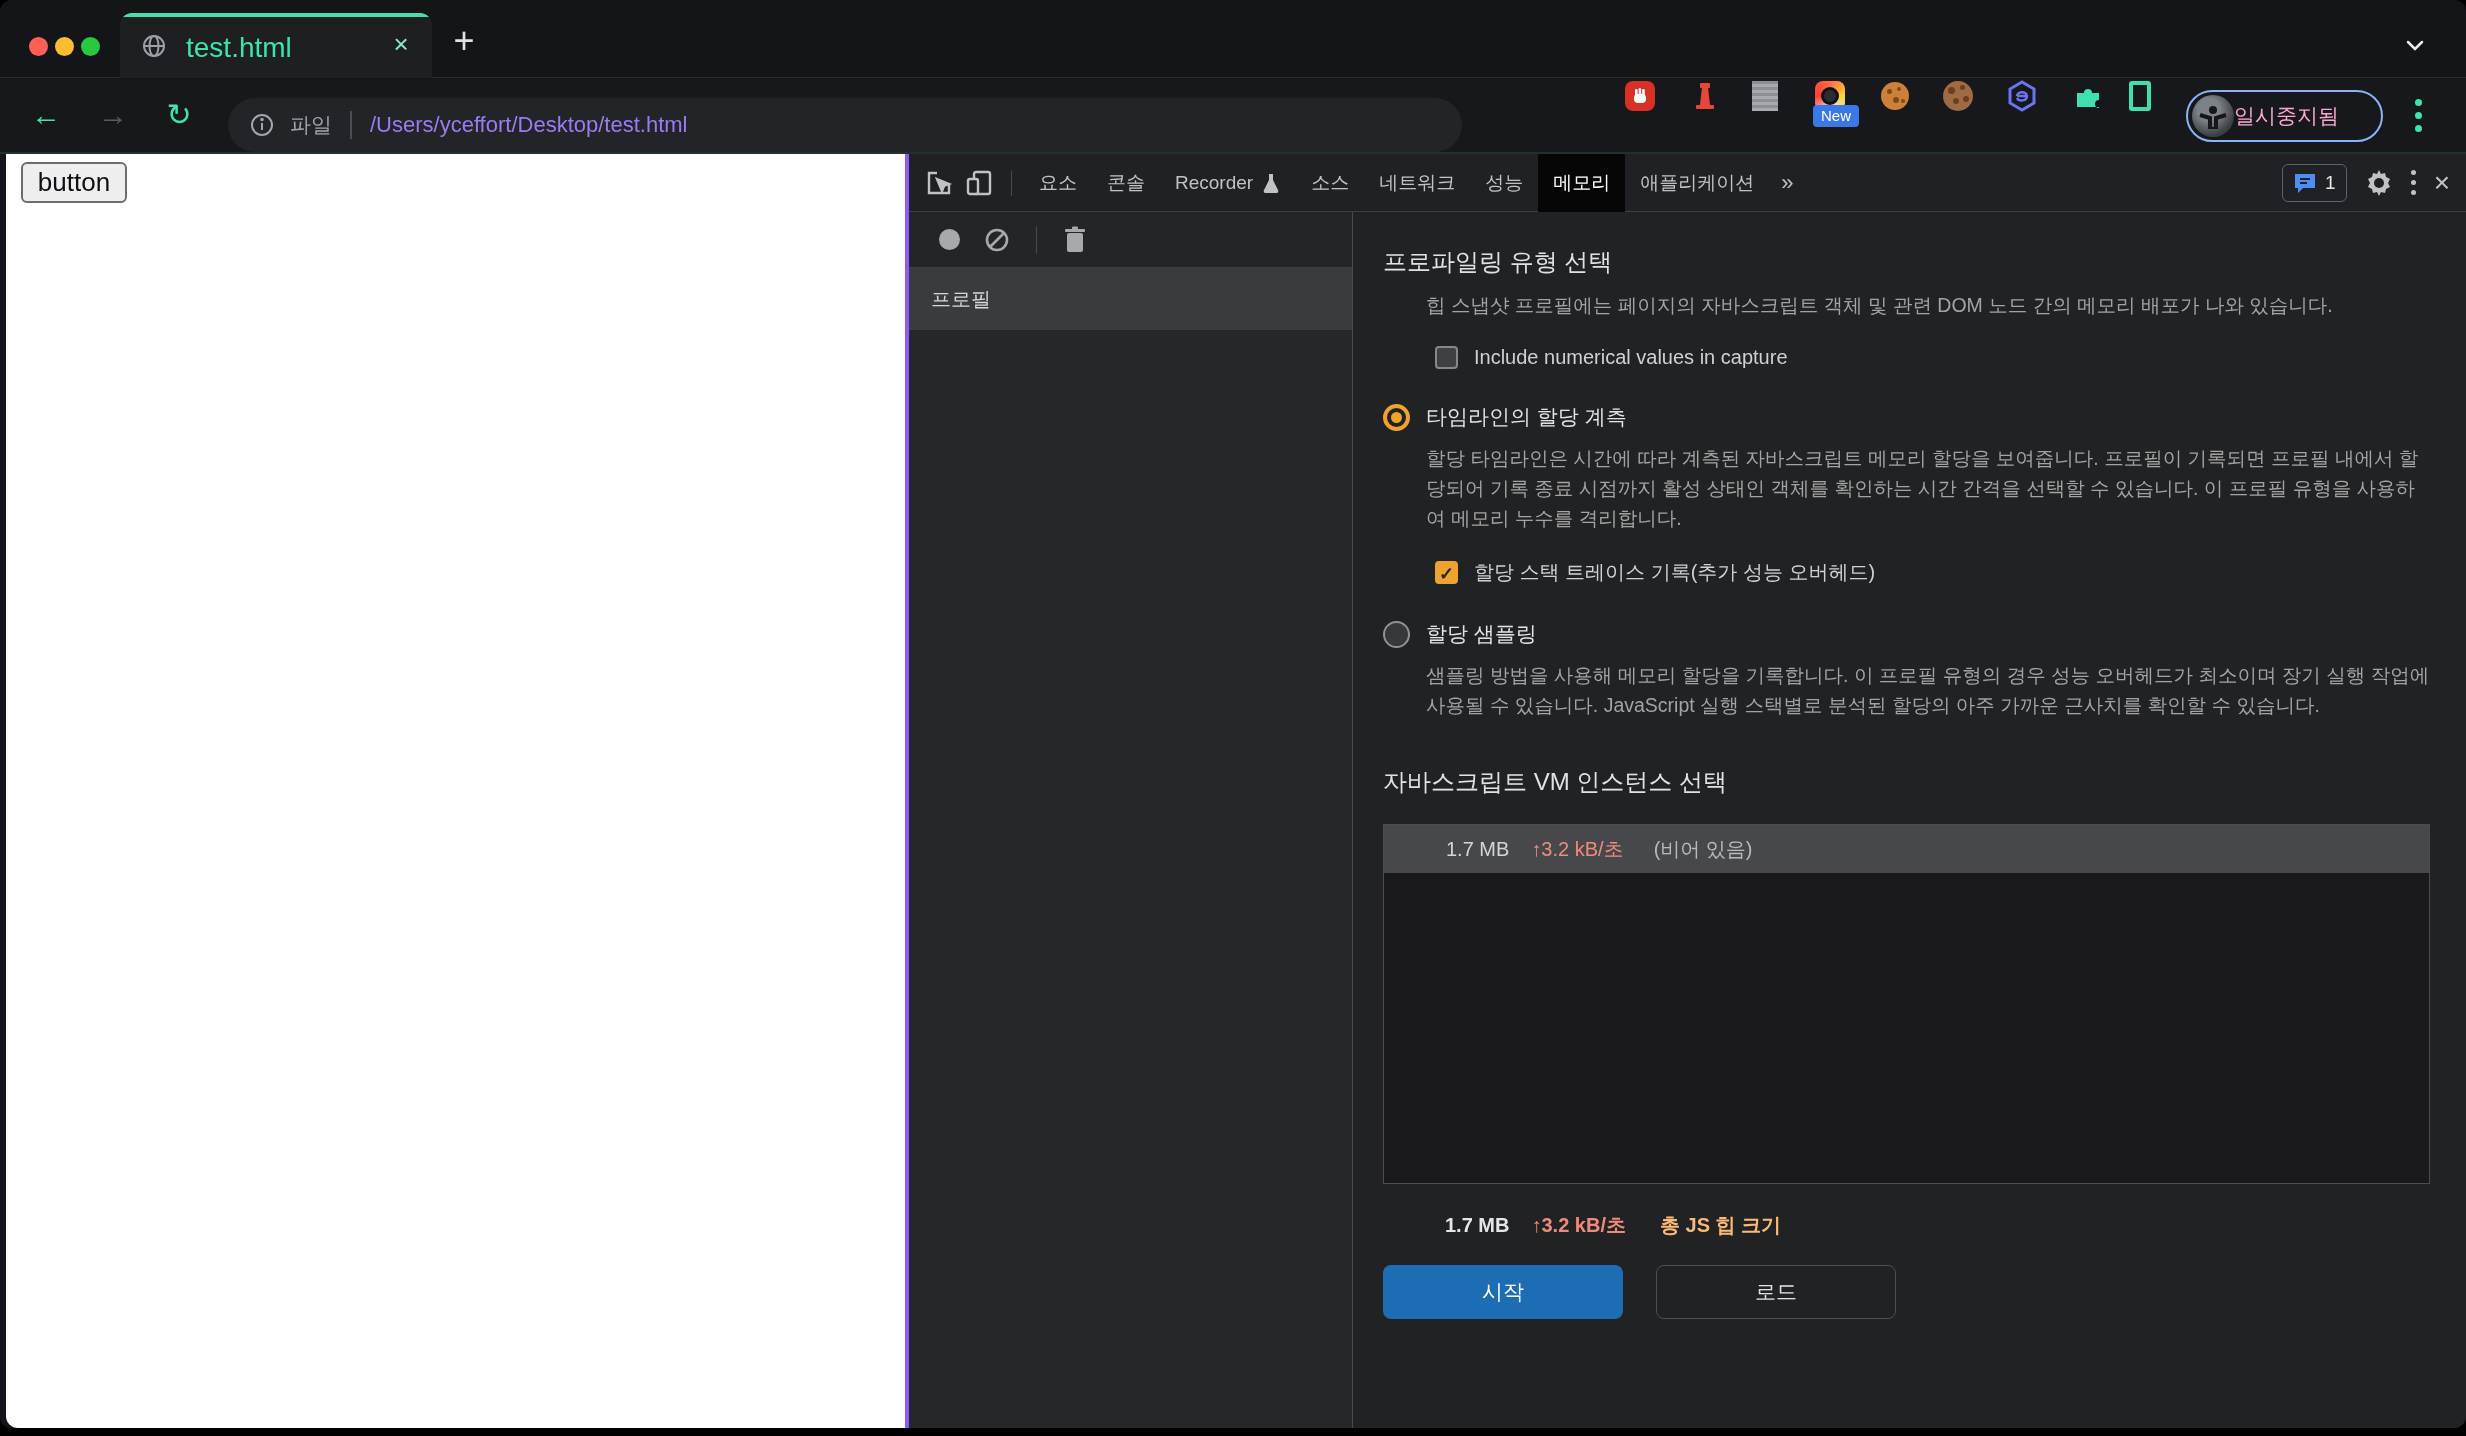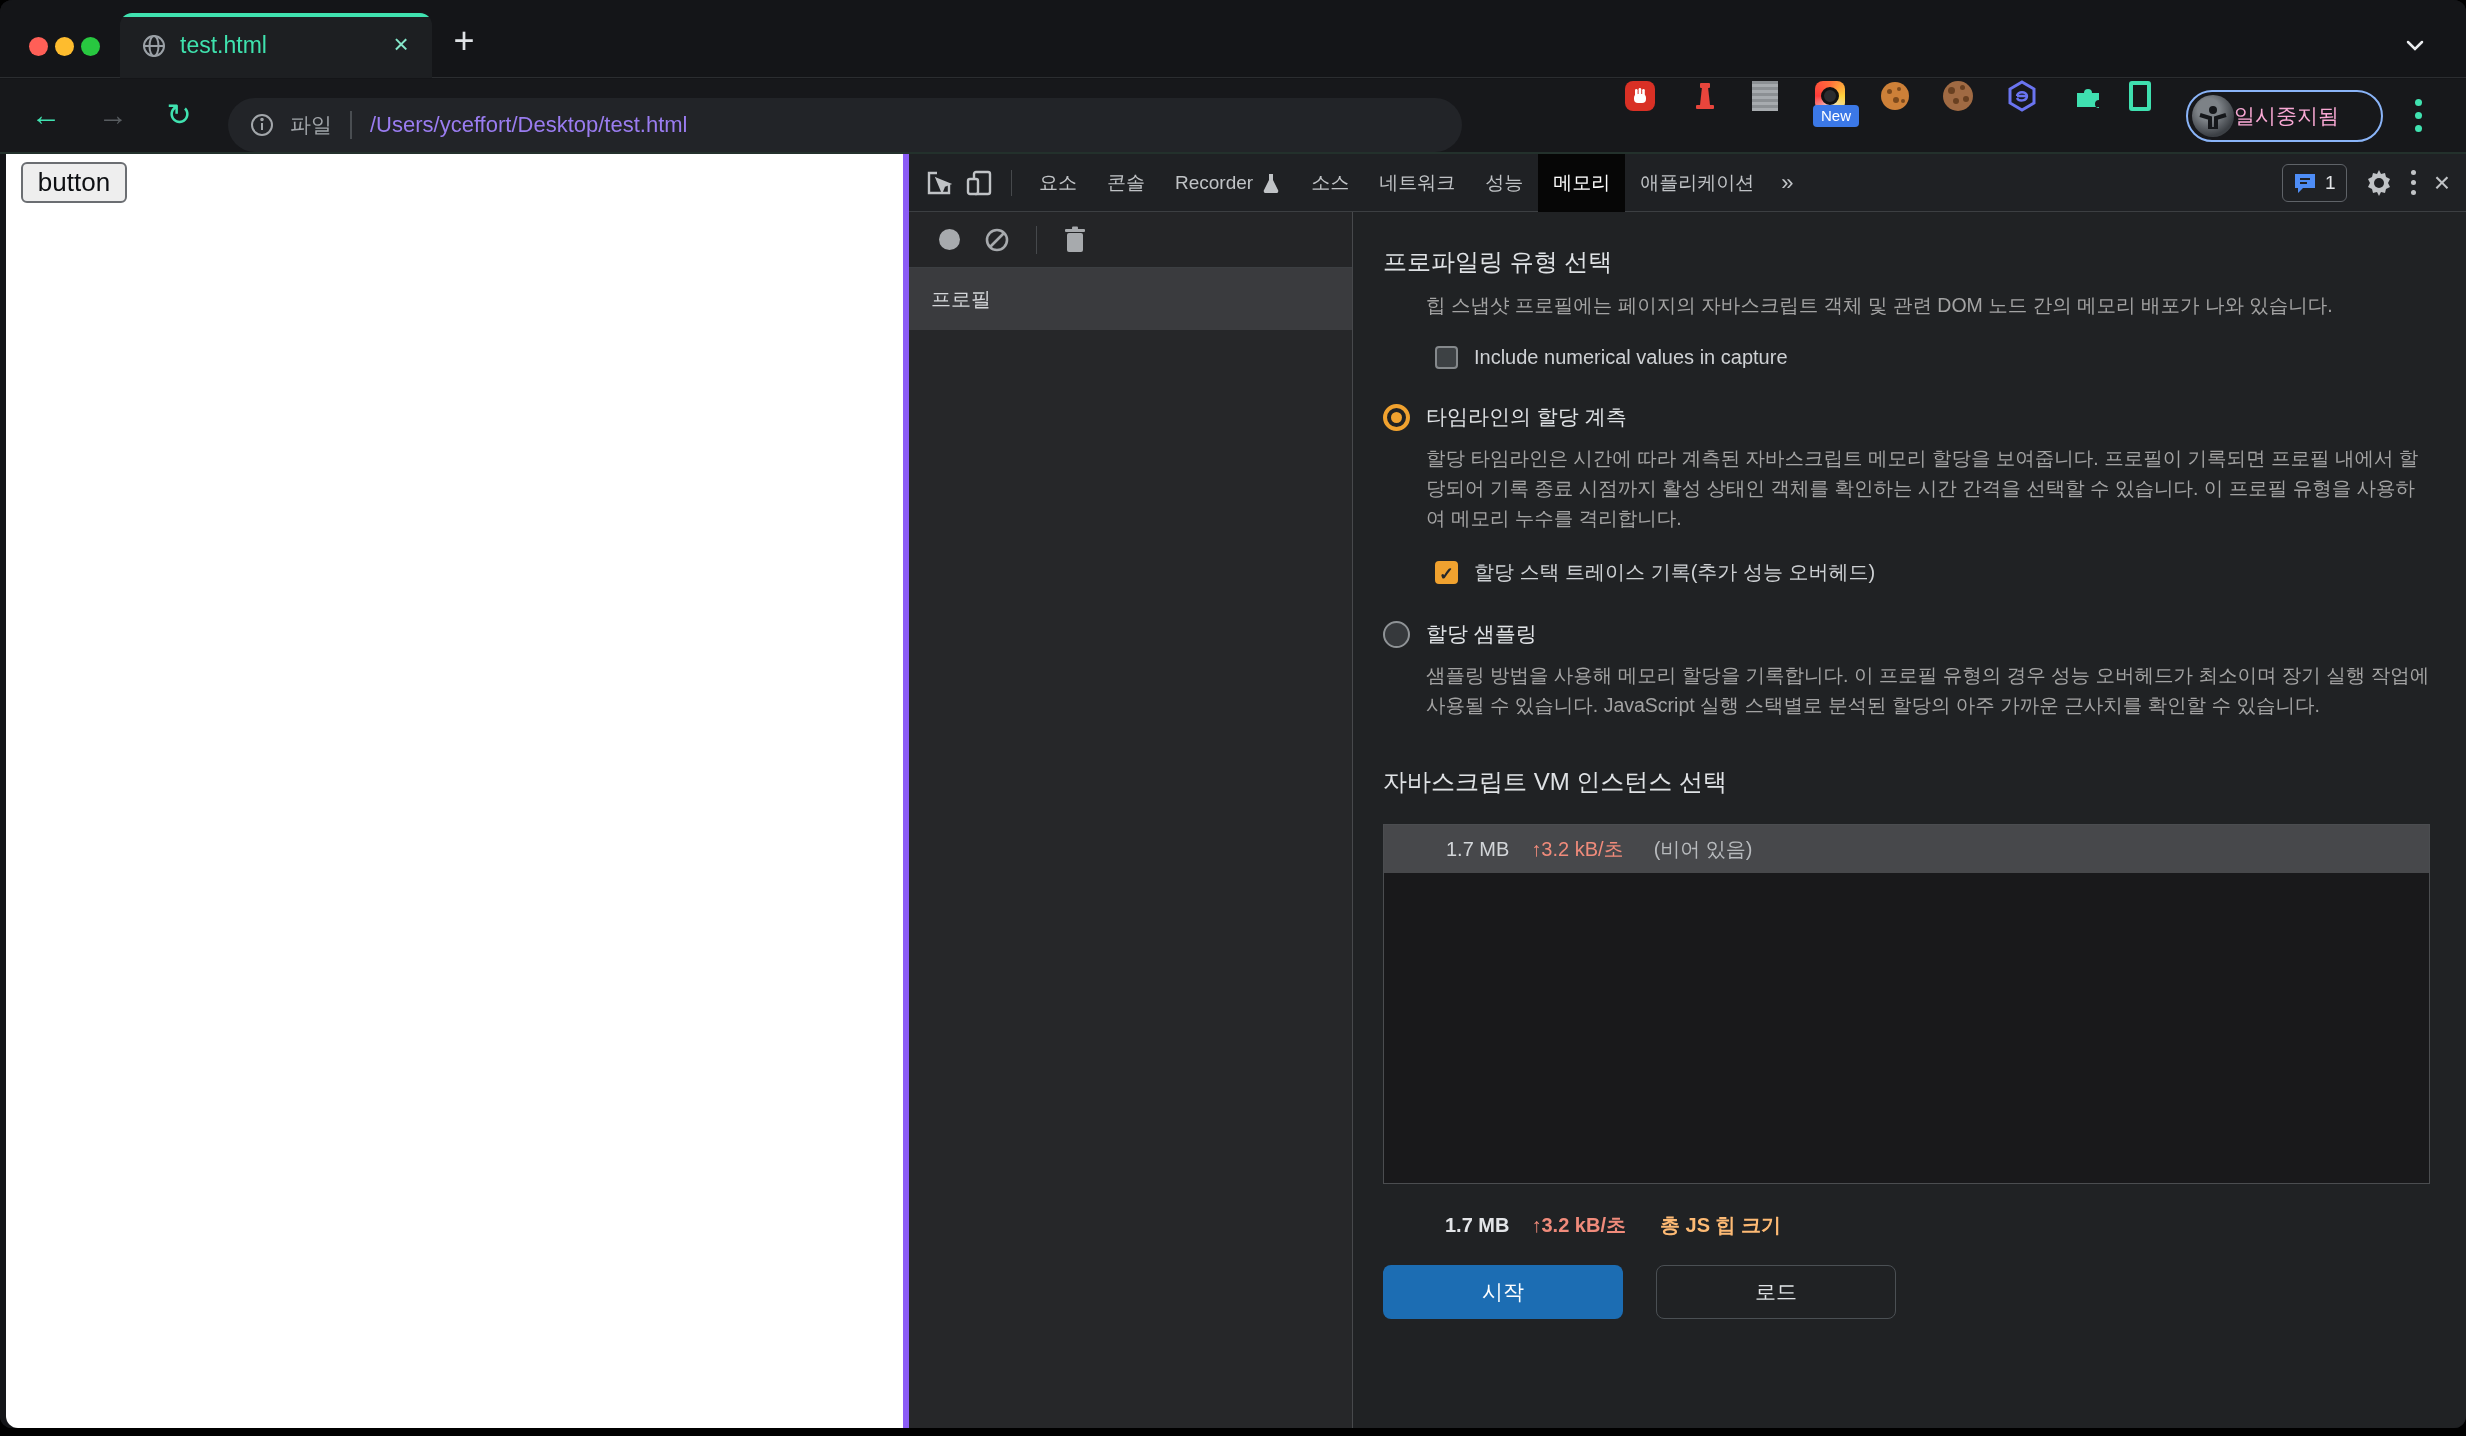--- a/index.html
+++ b/index.html
@@ -5,21 +5,21 @@
   * { margin:0; padding:0; box-sizing:border-box; }
   html,body { width:2466px; height:1436px; background:#000; font-family:"Liberation Sans",sans-serif; overflow:hidden; }
   .window { position:absolute; left:0; top:0; width:2466px; height:1428px; background:#141518; border-radius:12px; overflow:hidden; }
 
   
   .tabstrip { position:absolute; left:0; top:0; width:100%; height:78px; background:#141518; border-bottom:1px solid #2b2d30; }
   .light { position:absolute; top:37px; width:19px; height:19px; border-radius:50%; }
   .tab { position:absolute; left:120px; top:13px; width:312px; height:65px; background:#1d1f22; border-radius:12px 12px 0 0; overflow:hidden; }
   .tab-stripe { position:absolute; top:0; left:0; right:0; height:4px; background:#40e2b0; border-radius:4px 4px 0 0; }
   .tab-fav { position:absolute; left:22px; top:21px; }
-  .tab-title { position:absolute; left:60px; top:19px; font-size:23px; color:#3fe2ae; }
+  .tab-title { position:absolute; left:66px; top:19px; font-size:28px; color:#3fe2ae; }
   .tab-close { position:absolute; right:14px; top:14px; width:34px; height:34px; color:#86e8cb; font-size:26px; text-align:center; line-height:34px; }
   .newtab { position:absolute; left:446px; top:24px; width:36px; height:36px; color:#dfe2e5; font-size:36px; font-weight:300; text-align:center; line-height:34px; }
   .tabsearch { position:absolute; left:2398px; top:28px; width:34px; height:34px; display:flex; align-items:center; justify-content:center; }
 
   
   .toolbar { position:absolute; left:0; top:79px; width:100%; height:73px; background:#17181b; }
   .navbtn { position:absolute; top:18px; width:36px; height:36px; font-size:30px; text-align:center; line-height:36px; }
   .addrbar { position:absolute; left:228px; top:19px; width:1234px; height:54px; background:#222428; border-radius:27px; display:flex; align-items:center; }
   .addr-scheme { color:#a2a6aa; font-size:21px; margin-left:16px; }
   .addr-sep { width:2px; height:28px; background:#4a4e52; margin:0 18px; }
@@ -33,21 +33,21 @@
   .avatar { width:42px; height:42px; border-radius:50%; margin-left:4px; background:radial-gradient(circle at 40% 35%, #7d8287 0 30%, #3c4045 70%); overflow:hidden; display:flex; align-items:center; justify-content:center; }
   .profile-label { color:#f9a8d4; font-size:21px; margin-left:0; }
   .menu-dots { position:absolute; left:2412px; top:20px; width:12px; display:flex; flex-direction:column; align-items:center; gap:6px; }
   .menu-dots b { width:7px; height:7px; border-radius:50%; background:#40e2b0; }
 
   
   .content { position:absolute; left:0; top:152px; width:100%; height:1276px; display:flex; background:#141518; border-top:2px solid #23312c; padding-left:6px; }
   .page { width:944px; height:100%; background:#ffffff; border-bottom-left-radius:12px; position:relative; }
   .page-button { position:absolute; left:15px; top:8px; width:106px; height:41px; background:#eeeeee; border:2px solid #6b6e72; border-radius:6px; font-size:26px; color:#0e1013; font-family:"Liberation Sans",sans-serif; }
 
-  .devtools { flex:1; height:100%; background:#202224; border-left:6px solid #8b5cf6; display:flex; flex-direction:column; }
+  .devtools { flex:1; height:100%; background:#202224; border-left:4px solid #8b5cf6; display:flex; flex-direction:column; }
   .dt-toolbar { height:58px; background:#1f2124; border-bottom:1px solid #3c3f42; display:flex; align-items:center; padding-left:10px; flex:none; }
   .dt-iconbtn { width:34px; height:34px; margin:0 3px; display:flex; align-items:center; justify-content:center; }
   .dt-div { width:1px; height:26px; background:#46494c; margin:0 12px; }
   .dt-tab { height:58px; display:flex; align-items:center; padding:0 15px; color:#c0c3c6; font-size:19px; white-space:nowrap; }
   .dt-tab.active { background:#060606; color:#ffffff; }
   .dt-more { color:#c0c3c6; font-size:22px; padding:0 12px; }
   .dt-right { margin-left:auto; display:flex; align-items:center; gap:18px; padding-right:16px; }
   .issues-badge { height:38px; border:1px solid #5f6368; border-radius:6px; display:flex; align-items:center; gap:8px; padding:0 10px; }
   .issues-badge span { color:#e3e5e8; font-size:19px; }
   .dt-vdots { display:flex; flex-direction:column; gap:5px; }

